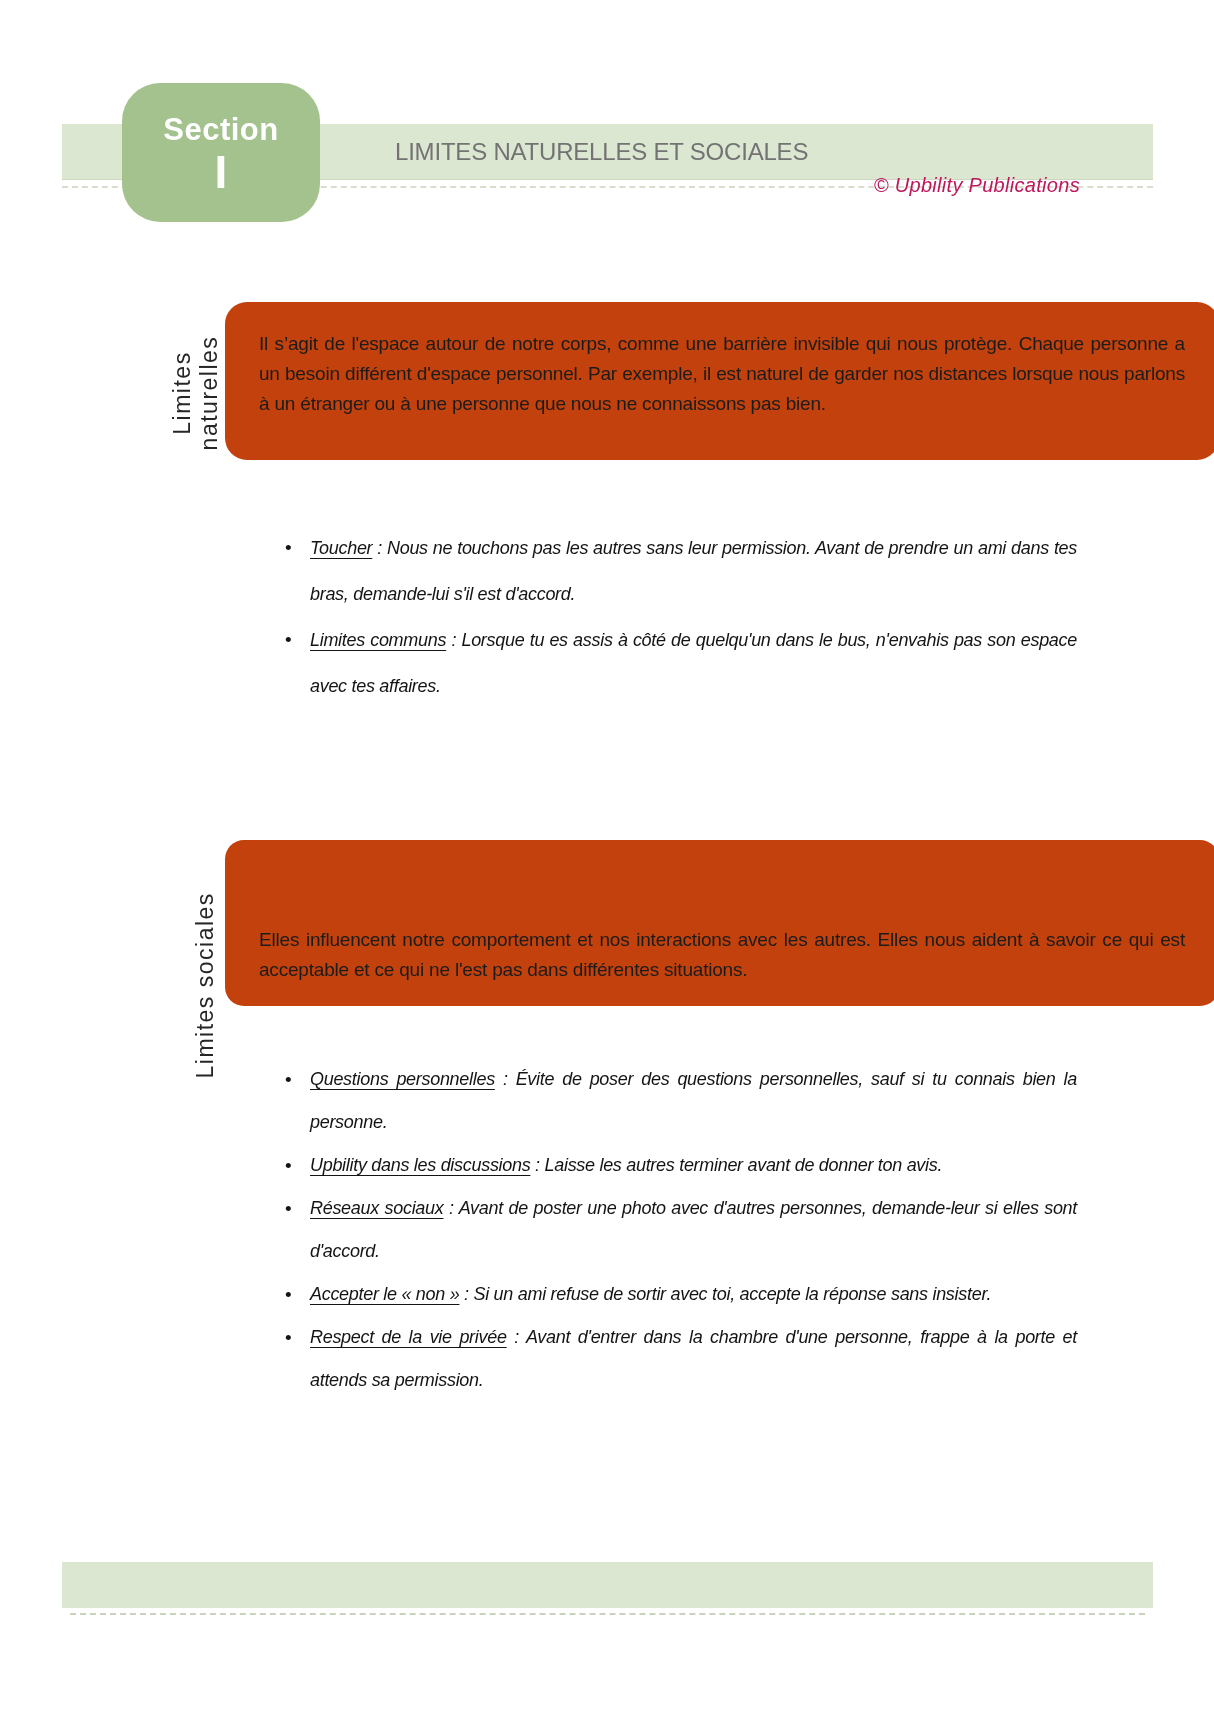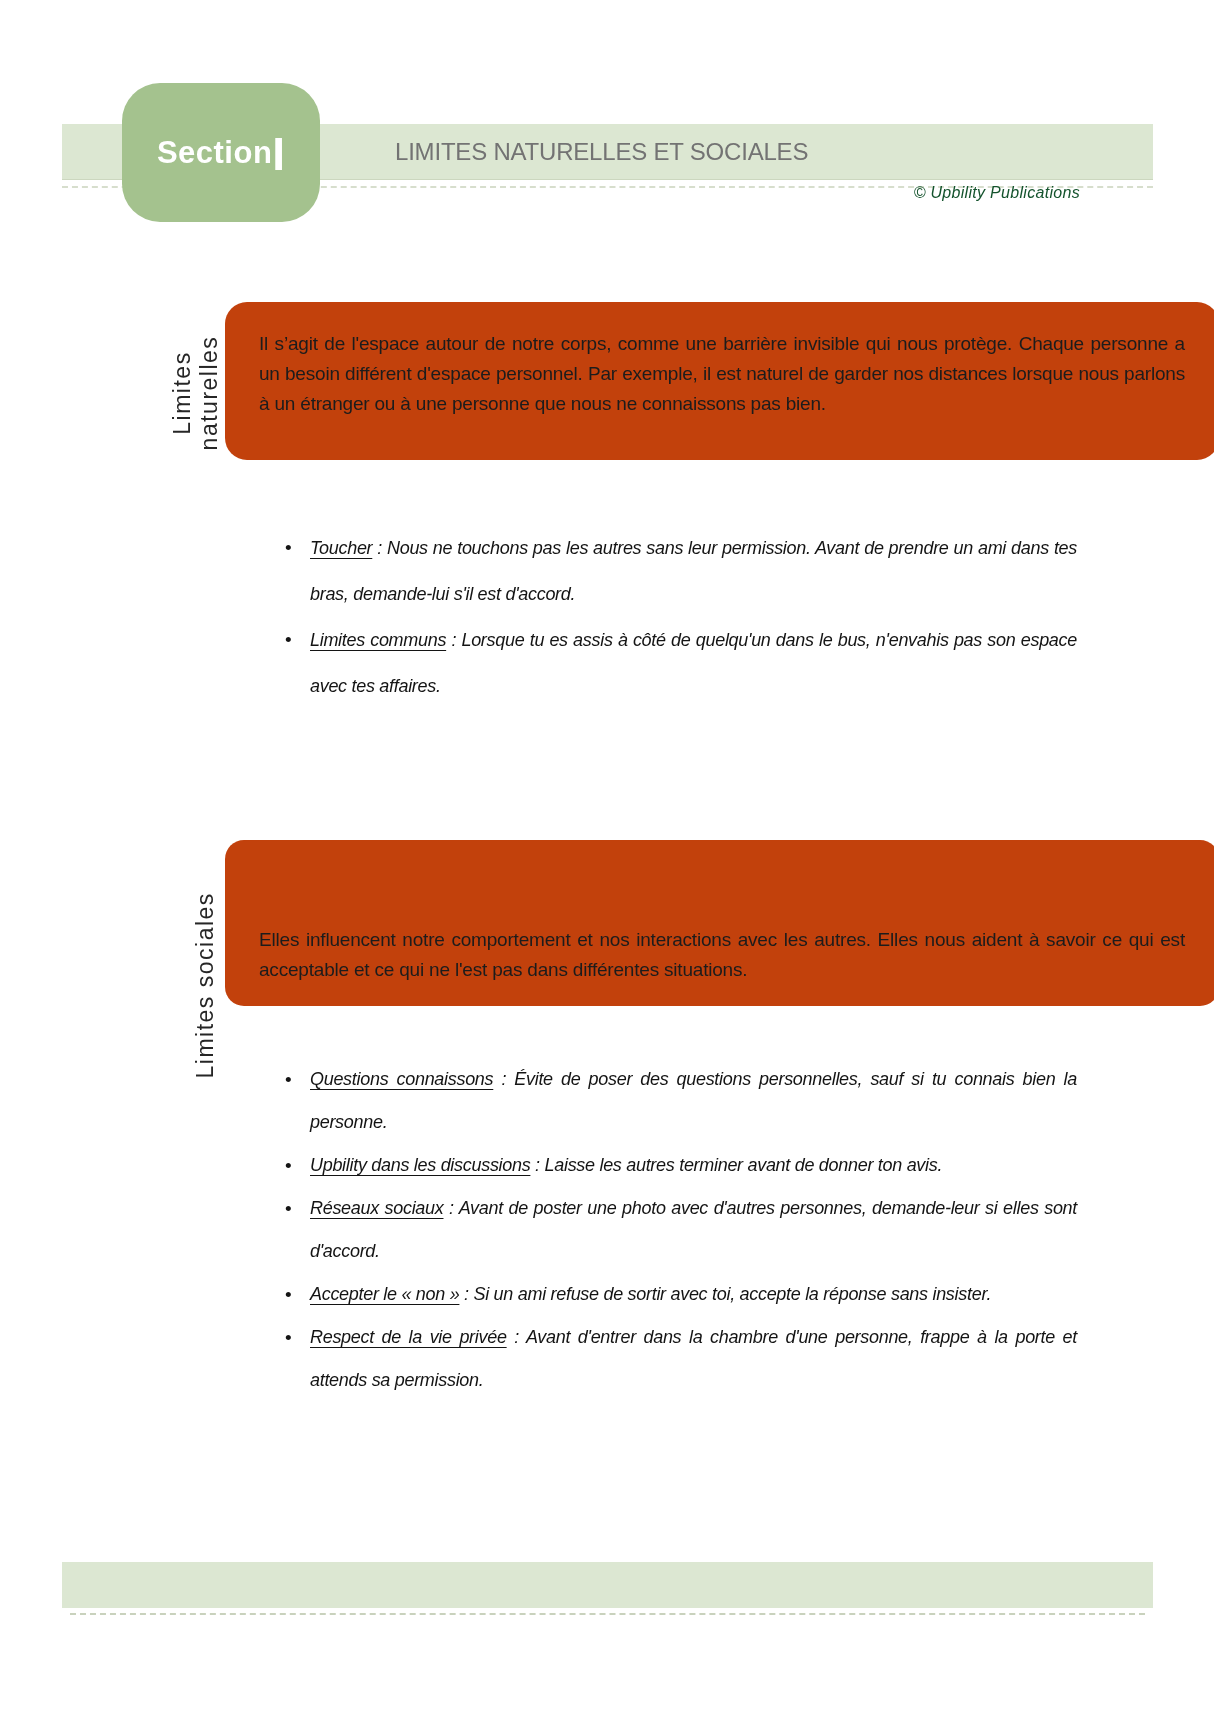--- a/index.html
+++ b/index.html
@@ -22,29 +22,29 @@
   }
   .dash-top {
     position:absolute; left:62px; top:186px; width:1091px; height:0;
     border-top:2px dashed #d7decd; z-index:0;
   }
 
   
   .badge {
     position:absolute; left:122px; top:83px; width:198px; height:139px;
     background:#a4c28e; border-radius:38px; z-index:2;
-    display:flex; flex-direction:row; align-items:center; justify-content:center;
+    display:flex; flex-direction:column; align-items:center; justify-content:center;
     color:#ffffff;
   }
   .badge-label { font-size:31px; font-weight:bold; letter-spacing:0.5px; }
   .badge-numeral { font-size:46px; font-weight:bold; line-height:44px; margin-top:2px; }
 
   .copyright {
-    position:absolute; top:184px; right:134px;
-    font-size:16px; font-style:italic; color:#14532d; letter-spacing:0.3px;
+    position:absolute; top:174px; right:134px;
+    font-size:20px; font-style:italic; color:#be185d; letter-spacing:0.3px;
     z-index:2;
   }
 
   
   .vlabel {
     position:absolute; transform:rotate(-90deg);
     font-size:23px; color:#262626; letter-spacing:1.5px;
     text-align:center; line-height:27px; white-space:nowrap;
   }
   .vlabel span { display:block; }
@@ -120,21 +120,21 @@
 
   <div class="vlabel vlabel-2">
     <span>Limites sociales</span>
   </div>
 
   <div class="box box-2">
     <p>Elles influencent notre comportement et nos interactions avec les autres. Elles nous aident à savoir ce qui est acceptable et ce qui ne l'est pas dans différentes situations.</p>
   </div>
 
   <ul class="list list-2">
-    <li><span class="term">Questions connaissons</span><span class="desc"> : Évite de poser des questions personnelles, sauf si tu connais bien la personne.</span></li>
+    <li><span class="term">Questions personnelles</span><span class="desc"> : Évite de poser des questions personnelles, sauf si tu connais bien la personne.</span></li>
     <li><span class="term">Upbility dans les discussions</span><span class="desc"> : Laisse les autres terminer avant de donner ton avis.</span></li>
     <li><span class="term">Réseaux sociaux</span><span class="desc"> : Avant de poster une photo avec d'autres personnes, demande-leur si elles sont d'accord.</span></li>
     <li><span class="term">Accepter le « non »</span><span class="desc"> : Si un ami refuse de sortir avec toi, accepte la réponse sans insister.</span></li>
     <li><span class="term">Respect de la vie privée</span><span class="desc"> : Avant d'entrer dans la chambre d'une personne, frappe à la porte et attends sa permission.</span></li>
   </ul>
 
   <div class="bottom-band"></div>
   <div class="dash-bottom"></div>
 
 </div>

